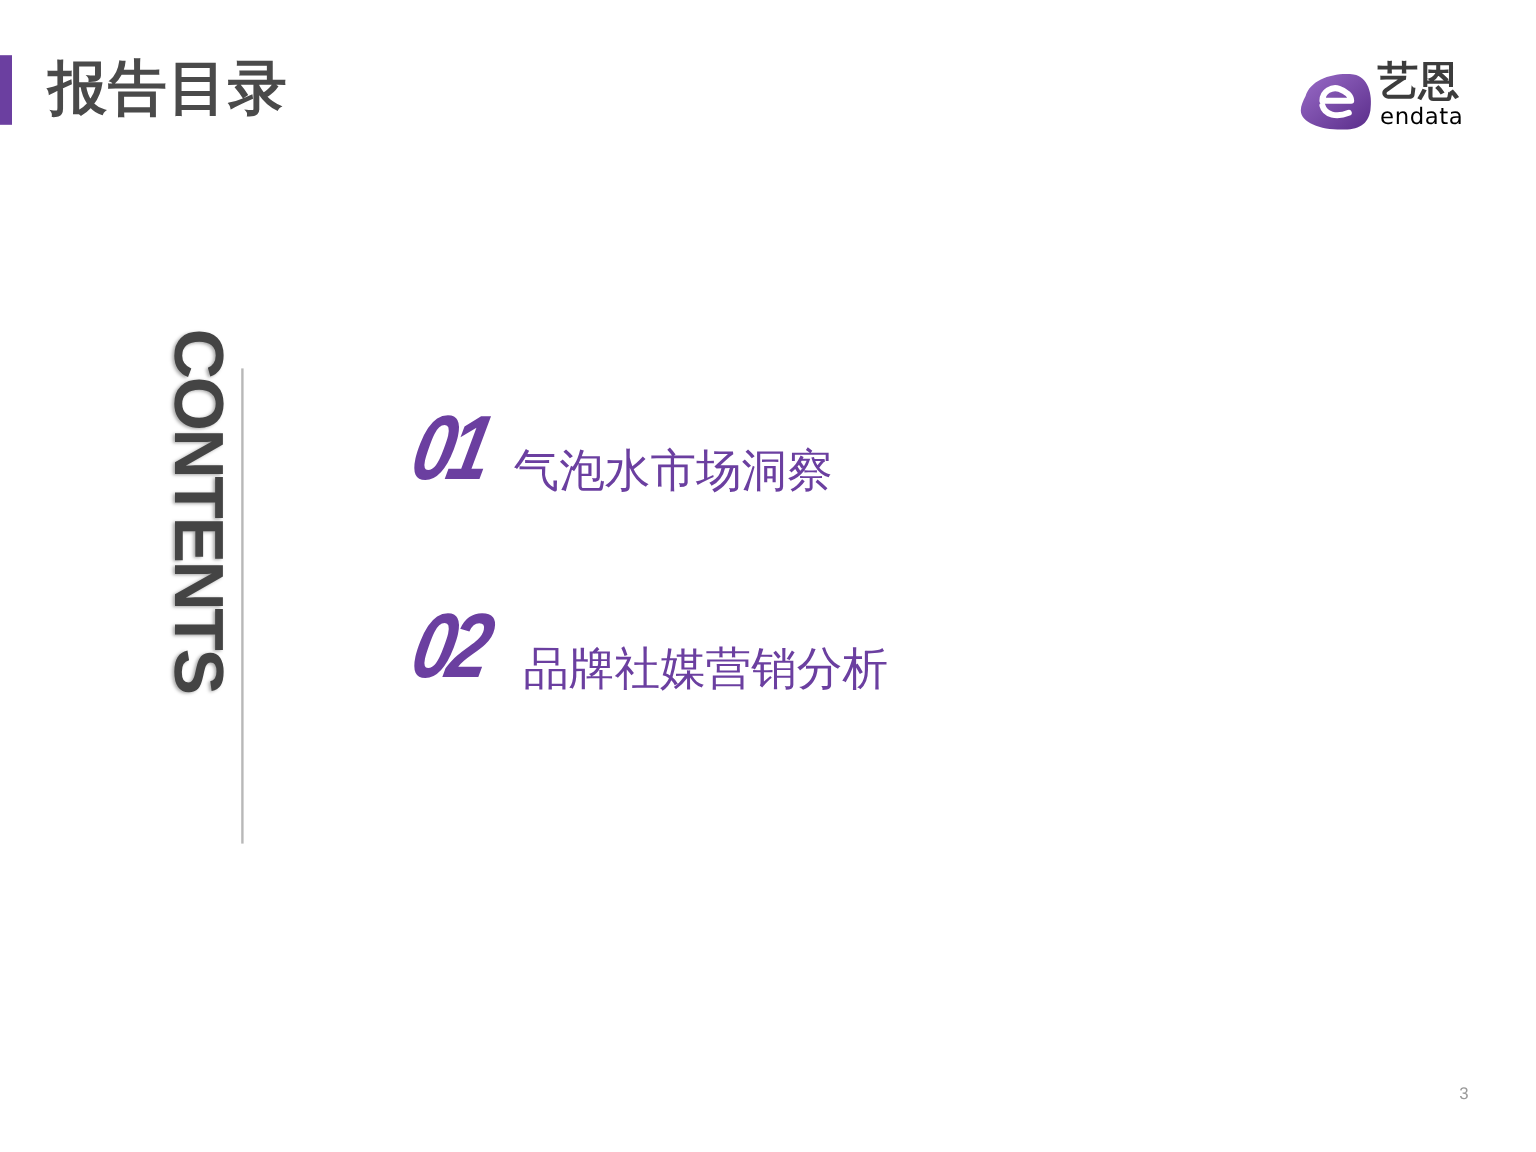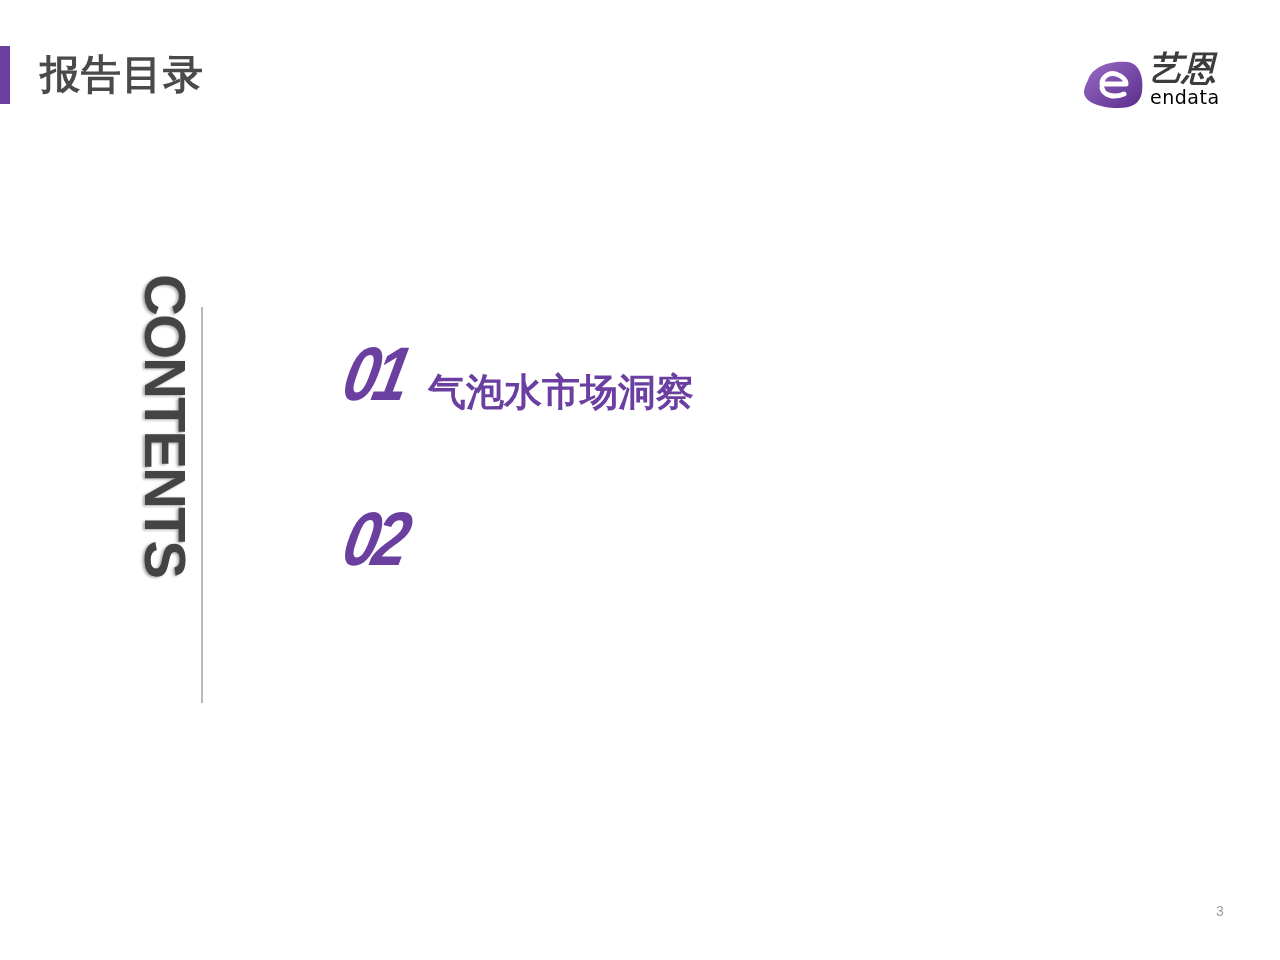--- a/index.html
+++ b/index.html
@@ -7,34 +7,33 @@
     width: 1280px; height: 960px; position: relative; overflow: hidden;
     background: #ffffff;
     font-family: "DejaVu Sans", "Liberation Sans", sans-serif;
   }
   .accent-bar {
     position: absolute; left: 0; top: 46px; width: 10px; height: 58px;
     background: #6b3fa0;
   }
   .page-title {
     position: absolute; left: 40px; top: 46px;
-    font-size: 40px; font-weight: bold; color: #4a4a4a; letter-spacing: 1px;
+    font-size: 49px; font-weight: bold; color: #4a4a4a; letter-spacing: 1px;
     line-height: 56px;
   }
   .logo {
     position: absolute; left: 1082px; top: 52px; width: 150px; height: 60px;
   }
   .logo-mark {
     position: absolute; left: 0; top: 6px; width: 62px; height: 52px;
   }
   .logo-cn {
     position: absolute; left: 66px; top: -4px;
     font-size: 34px; font-weight: bold; color: #3c3c3c; letter-spacing: 0px;
     line-height: 40px;
-    font-style: italic;
   }
   .logo-en {
     position: absolute; left: 68px; top: 34px;
     font-size: 19px; color: #000000; letter-spacing: 0.5px;
     font-family: "DejaVu Sans", sans-serif; line-height: 22px;
   }
   .contents-label {
     position: absolute; left: 136px; top: 274px; width: 60px; height: 300px;
   }
   .contents-label span {
@@ -52,21 +51,21 @@
   .toc-item { position: absolute; display: flex; align-items: flex-end; }
   .toc-item.one { left: 338px; top: 340px; }
   .toc-item.two { left: 338px; top: 505px; }
   .toc-num {
     font-family: "Liberation Sans", sans-serif; font-weight: bold; font-style: italic;
     font-size: 76px; color: #6b3fa0; line-height: 68px;
     transform: skewX(-12deg) scaleX(0.82); transform-origin: left bottom;
     letter-spacing: -6px; width: 84px; display: inline-block;
   }
   .toc-text {
-    font-size: 38px; font-weight: bold; color: #6b3fa0; line-height: 44px;
+    font-size: 38px; font-weight: normal; color: #6b3fa0; line-height: 44px;
     margin-left: 6px; margin-bottom: -6px;
   }
   .toc-item.two .toc-text { margin-left: 14px; }
   .page-number {
     position: absolute; left: 1216px; top: 903px;
     font-size: 14px; color: #9a9a9a; font-family: "Liberation Sans", sans-serif;
   }
 </style>
 </head>
 <body>
@@ -94,15 +93,16 @@
 </div>
 <div class="divider"></div>
 
 <div class="toc-item one">
   <span class="toc-num">01</span>
   <span class="toc-text">气泡水市场洞察</span>
 </div>
 
 <div class="toc-item two">
   <span class="toc-num">02</span>
+  <span class="toc-text">品牌社媒营销分析</span>
 </div>
 
 <div class="page-number">3</div>
 
 </body></html>

